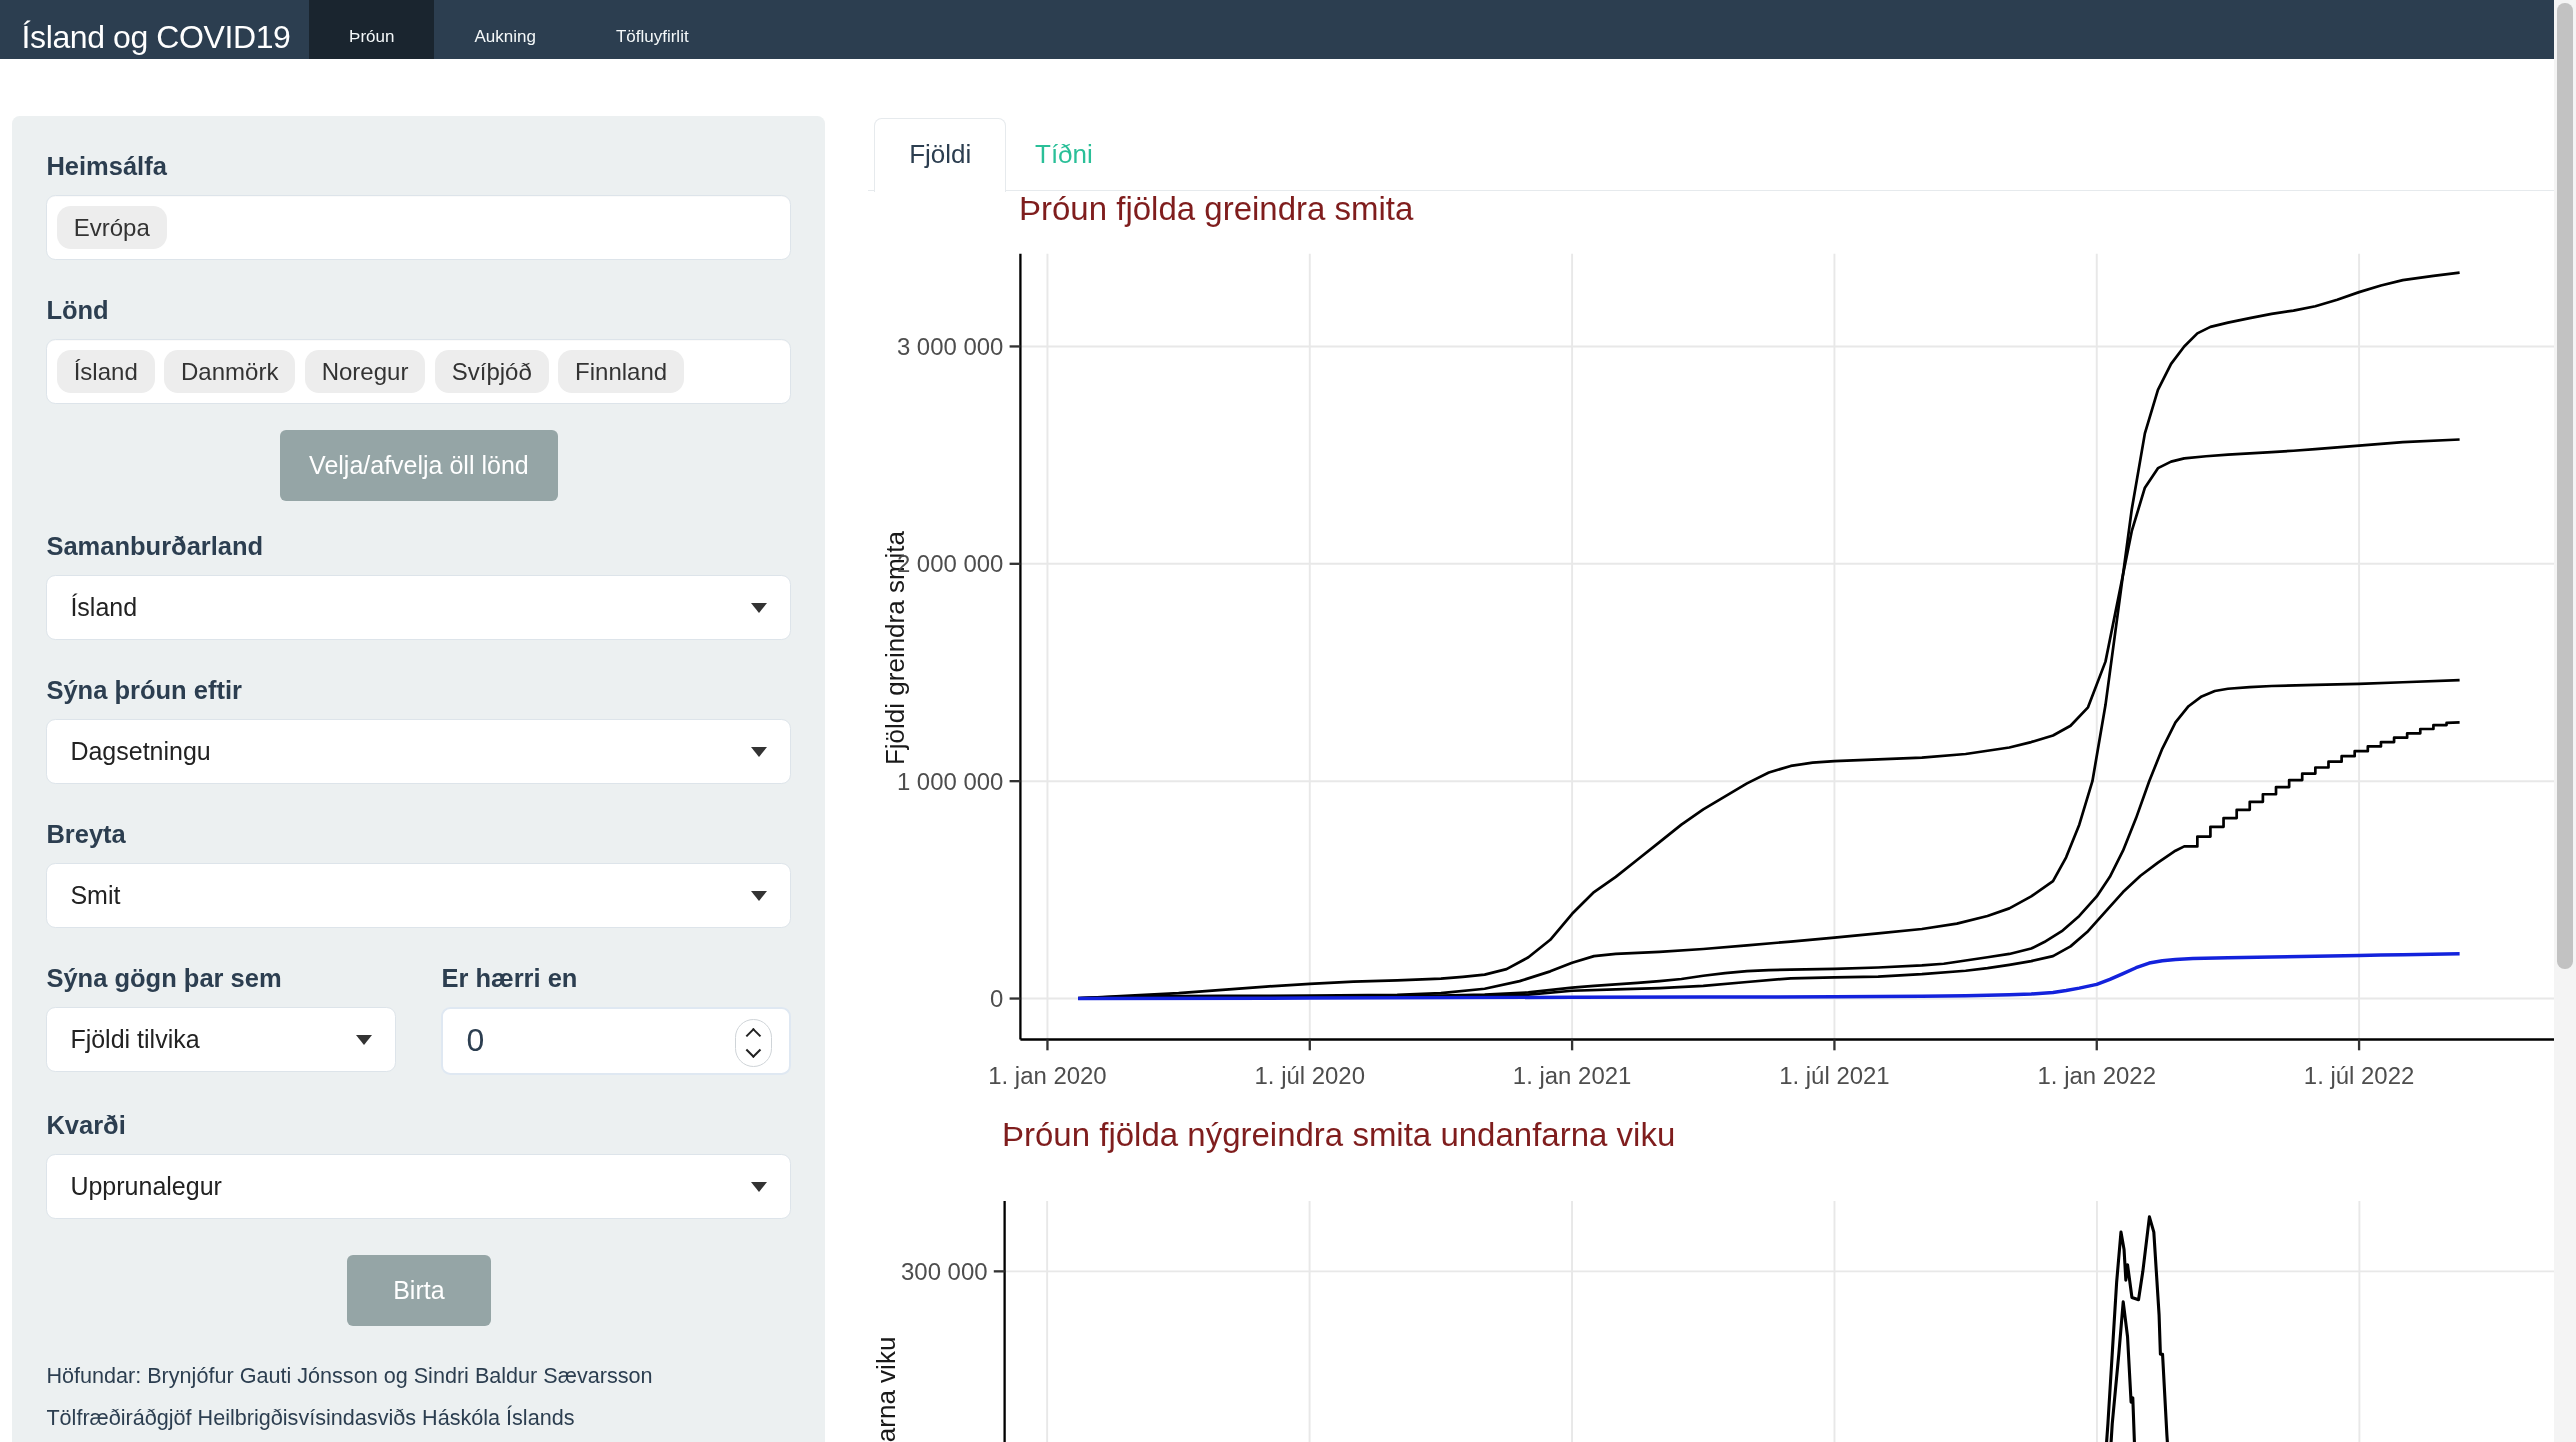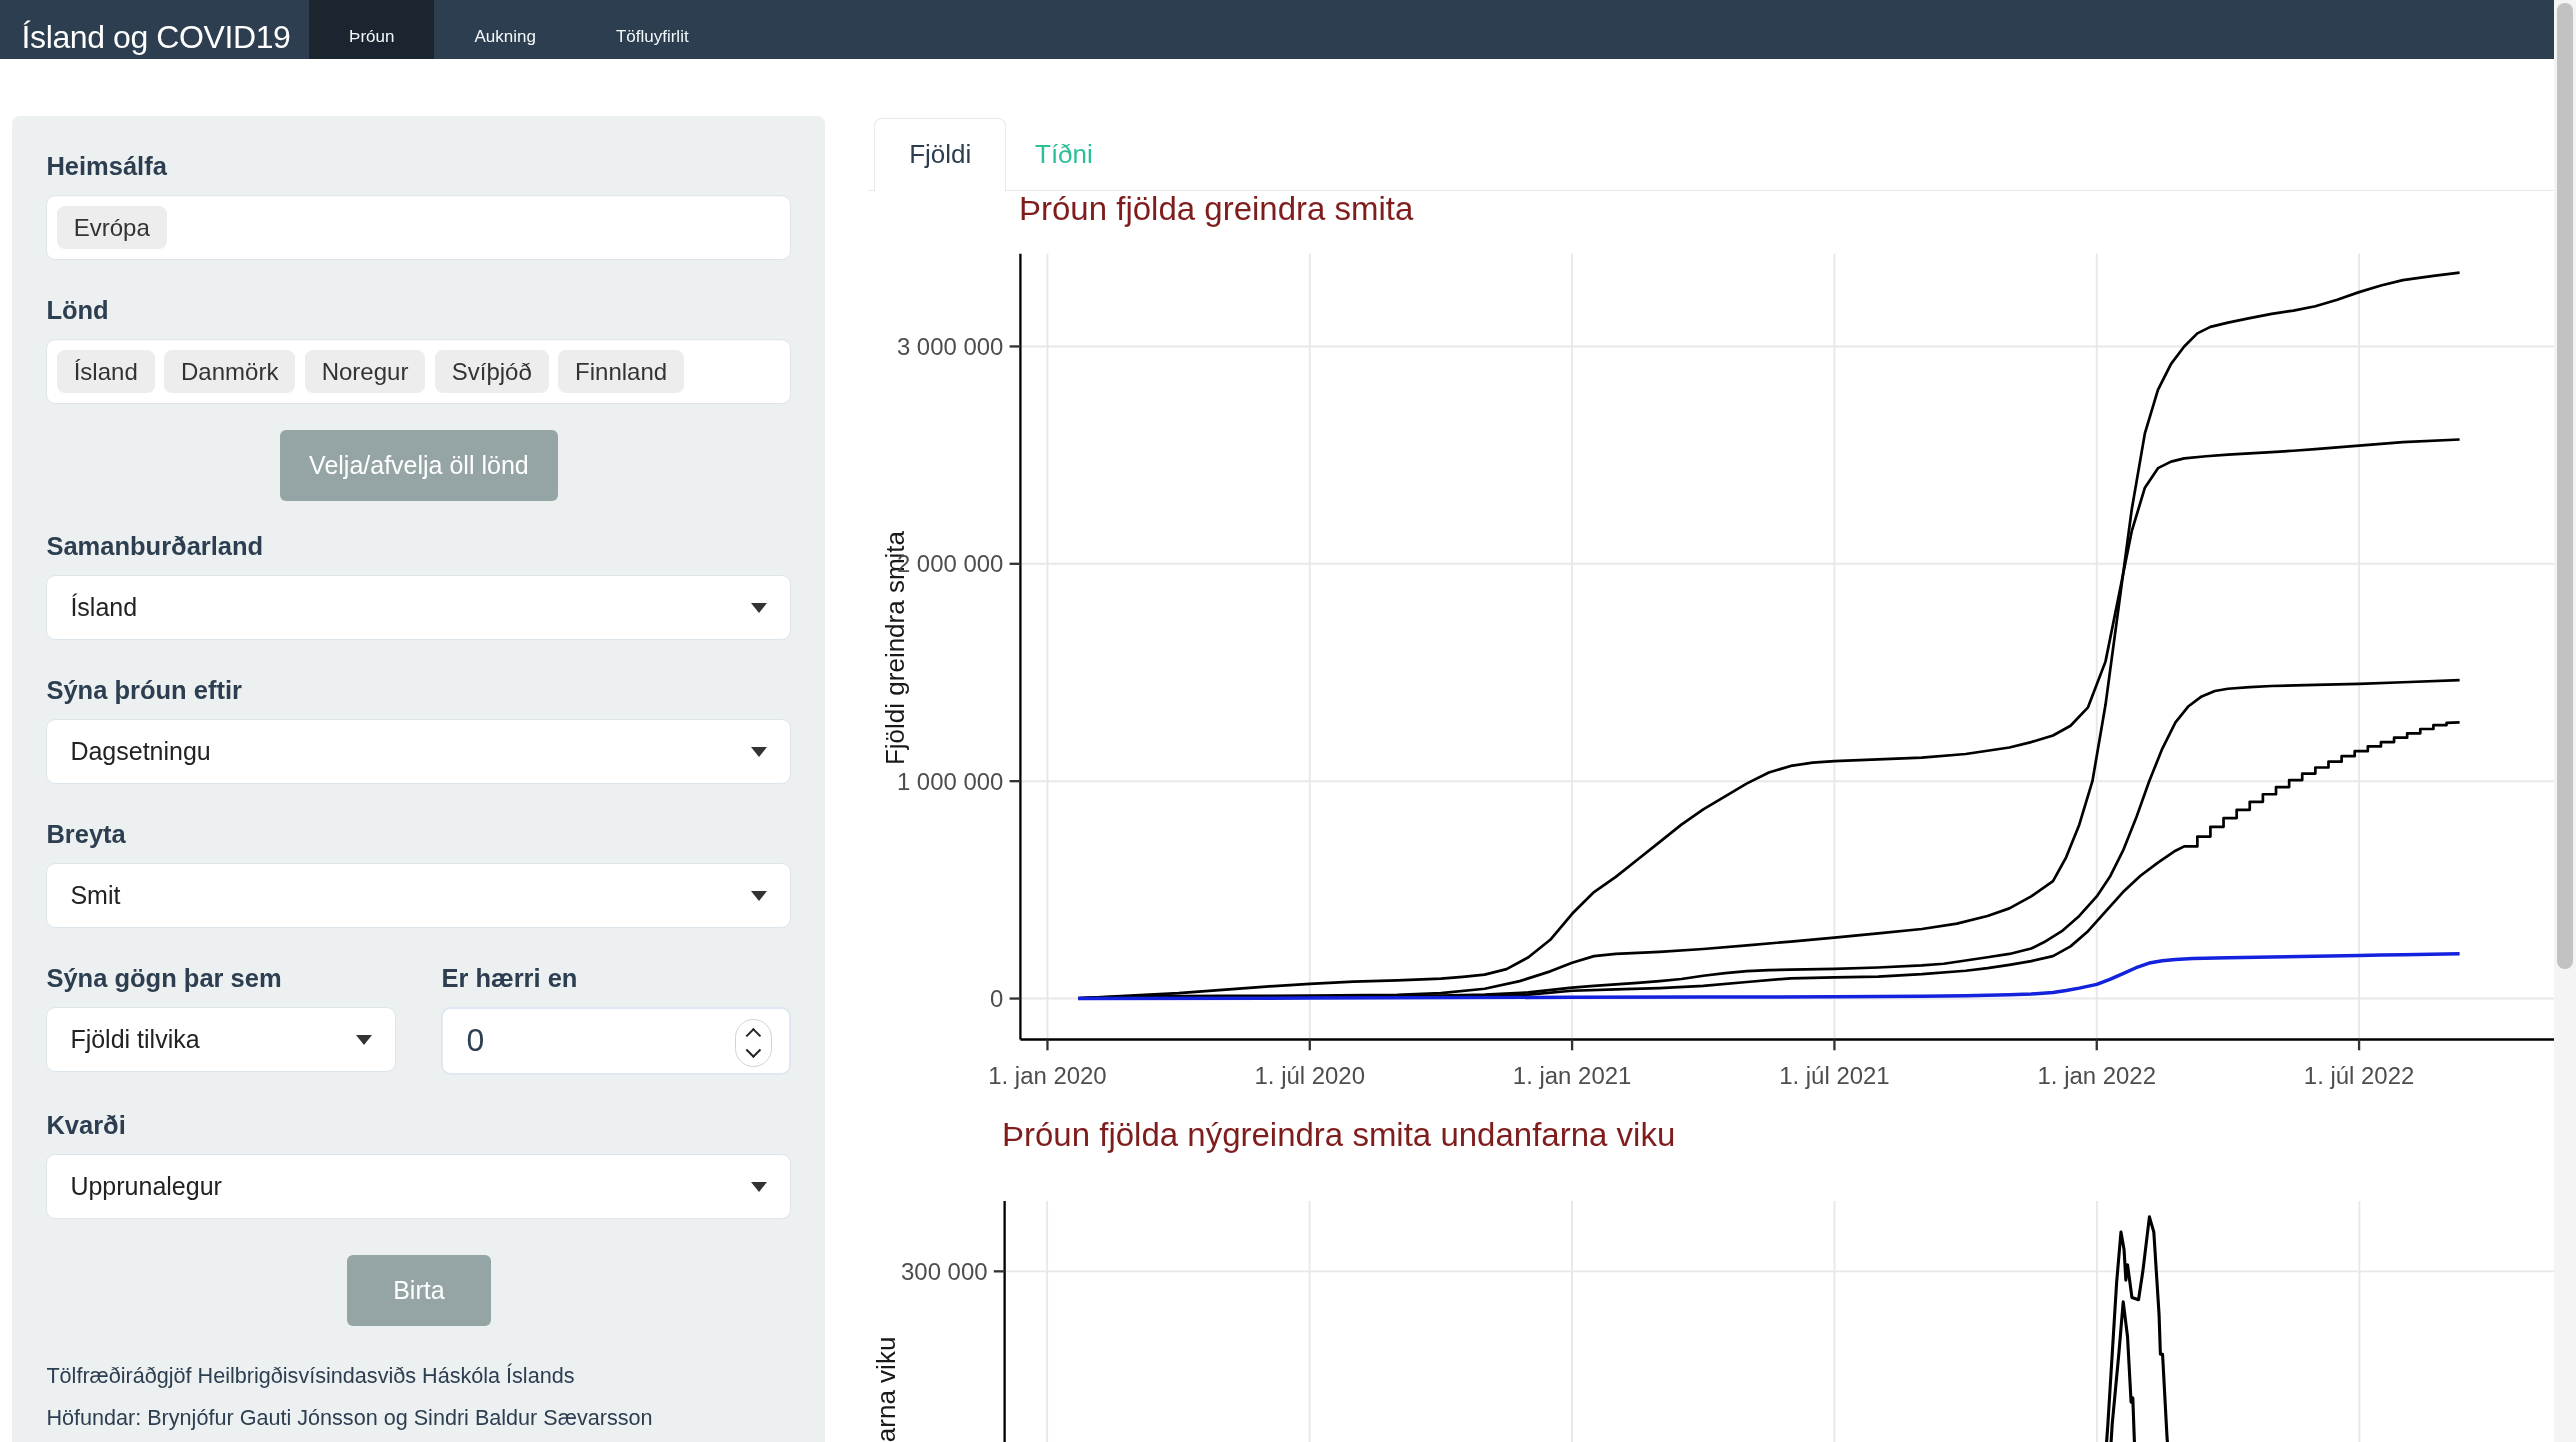--- a/index.html
+++ b/index.html
@@ -15,21 +15,21 @@
   .nav-item.active { background:#1a252f; }
 
   
   .well { position:absolute; left:12.4px; top:116px; width:813px; height:1361px;
           background:#ecf0f1; border-radius:7.7px; padding:36px 34px; }
   .form-label { font-size:25.5px; font-weight:bold; color:#2c3e50; margin-bottom:14px; }
   .group { margin-bottom:36px; }
   .tagbox { background:#fff; border:1.5px solid #dde4ea; border-radius:9.3px; min-height:65px;
             padding:7.7px 9.3px; display:flex; gap:9.3px; align-items:center;
             box-shadow:inset 0 0.8px 0.8px rgba(0,0,0,0.03); }
-  .tag { background:#ededed; border-radius:8px; padding:7.7px 17px; font-size:24px; color:#333;
+  .tag { background:#ededed; border-radius:14px; padding:7.7px 17px; font-size:24px; color:#333;
          white-space:nowrap; }
   .btn { display:block; background:#95a5a6; color:#fff; border:none; border-radius:6px;
          font-size:25px; padding:21px 29px; font-family:inherit; cursor:pointer; }
   .btn.center { margin:6.2px auto 31px auto; }
   .select { position:relative; background:#fff; border:1.5px solid #dde4ea; border-radius:9.3px;
             height:65px; line-height:62px; padding:0 23px; font-size:25px; color:#222;
             cursor:pointer; }
   .caret { position:absolute; right:23px; top:27px; width:0; height:0;
            border-left:8.5px solid transparent; border-right:8.5px solid transparent;
            border-top:10.8px solid #333; }
@@ -150,22 +150,22 @@
   <div class="group">
     <div class="form-label">Kvarði</div>
     <div class="select">
       <span>Upprunalegur</span>
       <span class="caret"></span>
     </div>
   </div>
 
   <button class="btn center" style="margin-top:32px; margin-bottom:37px; padding:21px 46px;">Birta</button>
 
+  <div class="credit">Höfundar: Brynjófur Gauti Jónsson og Sindri Baldur Sævarsson</div>
   <div class="credit">Tölfræðiráðgjöf Heilbrigðisvísindasviðs Háskóla Íslands</div>
-  <div class="credit">Höfundar: Brynjófur Gauti Jónsson og Sindri Baldur Sævarsson</div>
 
 </aside>
 
 <div class="tabs">
   <div class="tab-active">Fjöldi</div>
   <div class="tab-inactive">Tíðni</div>
 </div>
 
 <div class="chart-title" id="chart1-title">Þróun fjölda greindra smita</div>
 <div class="ylab" id="chart1-ylab">Fjöldi greindra smita</div>

